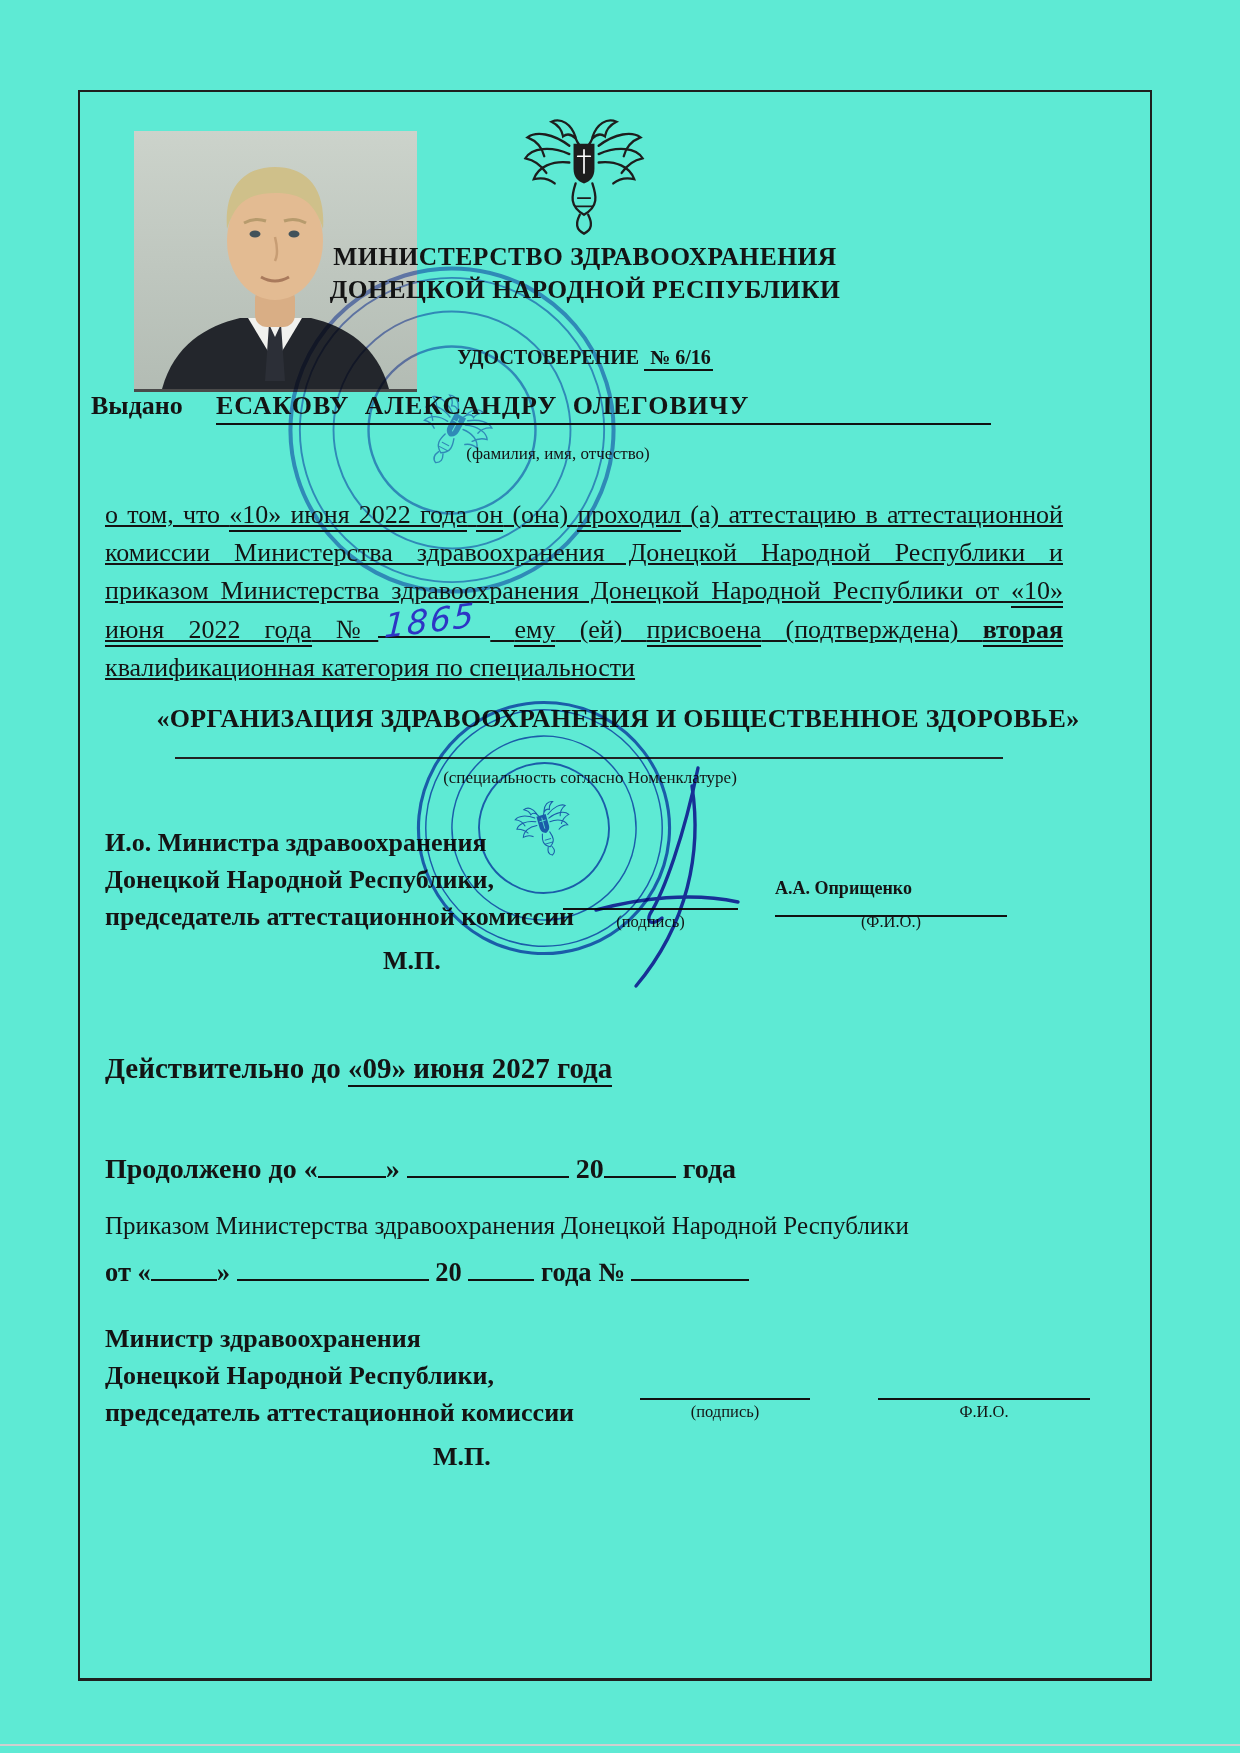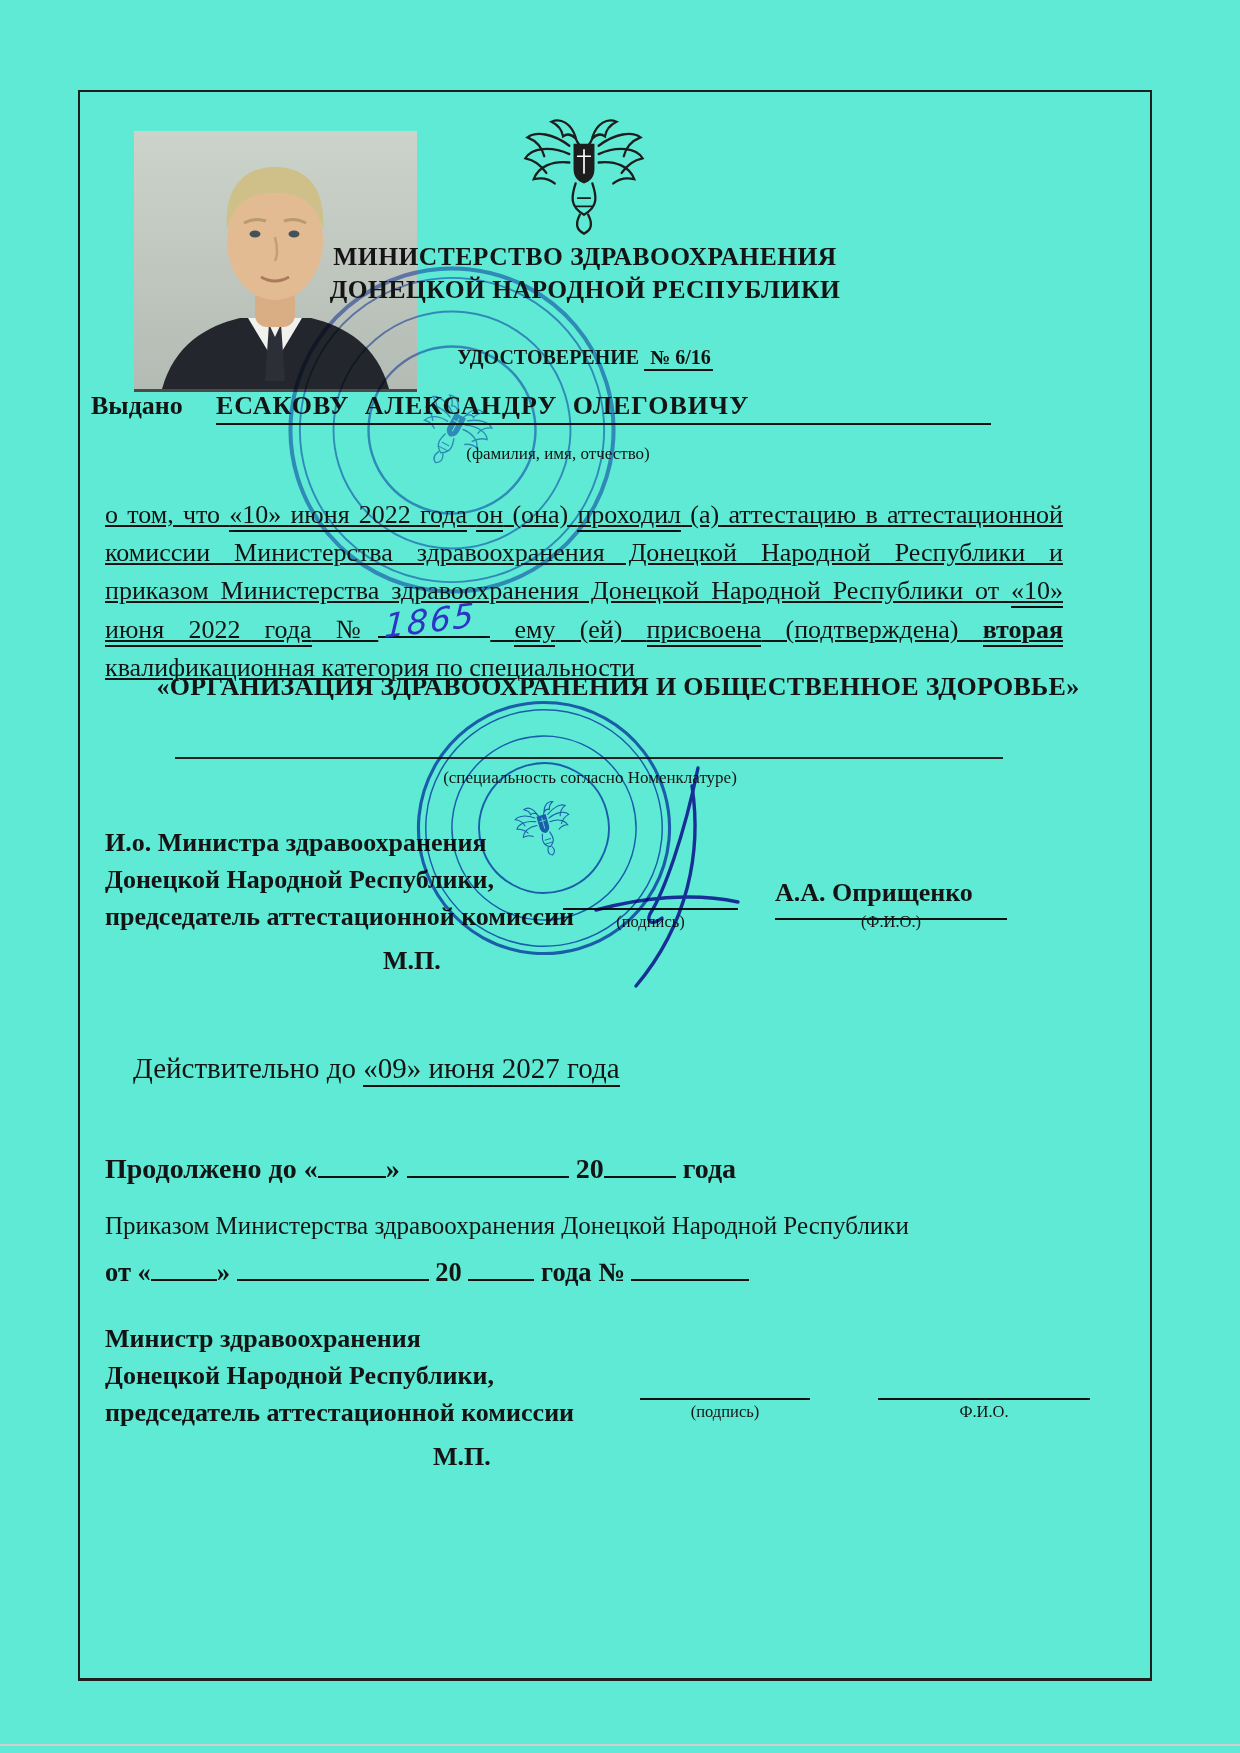--- a/index.html
+++ b/index.html
@@ -15,31 +15,31 @@
   .issued-row{left:91px;top:391px;width:900px;display:flex;align-items:baseline;font-size:26px;}
   .issued-label{font-weight:bold;flex:0 0 125px;}
   .holder{flex:1;border-bottom:2.5px solid #111;font-weight:bold;letter-spacing:1px;word-spacing:8px;padding-bottom:2px;}
   .fio-caption{left:408px;top:444px;width:300px;text-align:center;font-size:17px;}
   .body-par{left:105px;top:496px;width:958px;font-size:26px;line-height:38px;text-align:justify;text-decoration:underline;}
   .u{border-bottom:2.2px solid #111;padding-bottom:1px;}
   .b{font-weight:bold;}
   .blank{display:inline-block;border-bottom:2.2px solid #111;height:1em;vertical-align:baseline;position:relative;}
   .hw{font-family:"DejaVu Sans",sans-serif;font-style:italic;color:#2d35c5;font-size:33px;
       position:absolute;left:6px;bottom:-4px;transform:rotate(-7deg) skewX(-10deg);letter-spacing:2px;white-space:nowrap;}
-  .specialty{left:90px;top:672px;width:1056px;text-align:center;font-weight:bold;font-size:26px;letter-spacing:.3px;}
+  .specialty{left:90px;top:704px;width:1056px;text-align:center;font-weight:bold;font-size:26px;letter-spacing:.3px;}
   .spec-rule{left:175px;top:757px;width:828px;border-top:2.5px solid #222;height:0;}
   .spec-caption{left:385px;top:768px;width:410px;text-align:center;font-size:17px;}
   .block{font-weight:bold;font-size:26px;line-height:37px;}
   .acting{left:105px;top:824px;width:540px;}
   .sign-line{border-top:2.5px solid #111;text-align:center;font-size:16.5px;font-weight:normal;padding-top:2px;}
   .sig1{left:563px;top:908px;width:175px;}
-  .official-name{left:775px;top:878px;width:232px;font-weight:bold;font-size:26px;border-bottom:2.5px solid #111;padding-bottom:10px;}
+  .official-name{left:775px;top:878px;width:232px;font-weight:bold;font-size:18px;border-bottom:2.5px solid #111;padding-bottom:16px;}
   .fio1{left:775px;top:912px;width:232px;text-align:center;font-size:16.5px;}
   .mp1{left:383px;top:946px;font-weight:bold;font-size:26px;}
-  .valid{left:105px;top:1052px;font-size:29px;font-weight:normal;margin-left:28px;}
+  .valid{left:105px;top:1052px;font-size:29px;font-weight:bold;}
   .prolonged{left:105px;top:1148px;font-size:28px;font-weight:bold;}
   .order1{left:105px;top:1212px;font-size:25px;font-weight:normal;}
   .order2{left:105px;top:1252px;font-size:26.5px;font-weight:bold;}
   .minister{left:105px;top:1320px;width:560px;}
   .sig2{left:640px;top:1398px;width:170px;}
   .fio2line{left:878px;top:1398px;width:212px;}
   .mp2{left:433px;top:1442px;font-weight:bold;font-size:26px;}
   .stamp{mix-blend-mode:multiply;color:#2b4fc5;}
   .stamp-top{left:277px;top:255px;opacity:.6;}
   .stamp-big{left:408px;top:692px;opacity:.88;}

